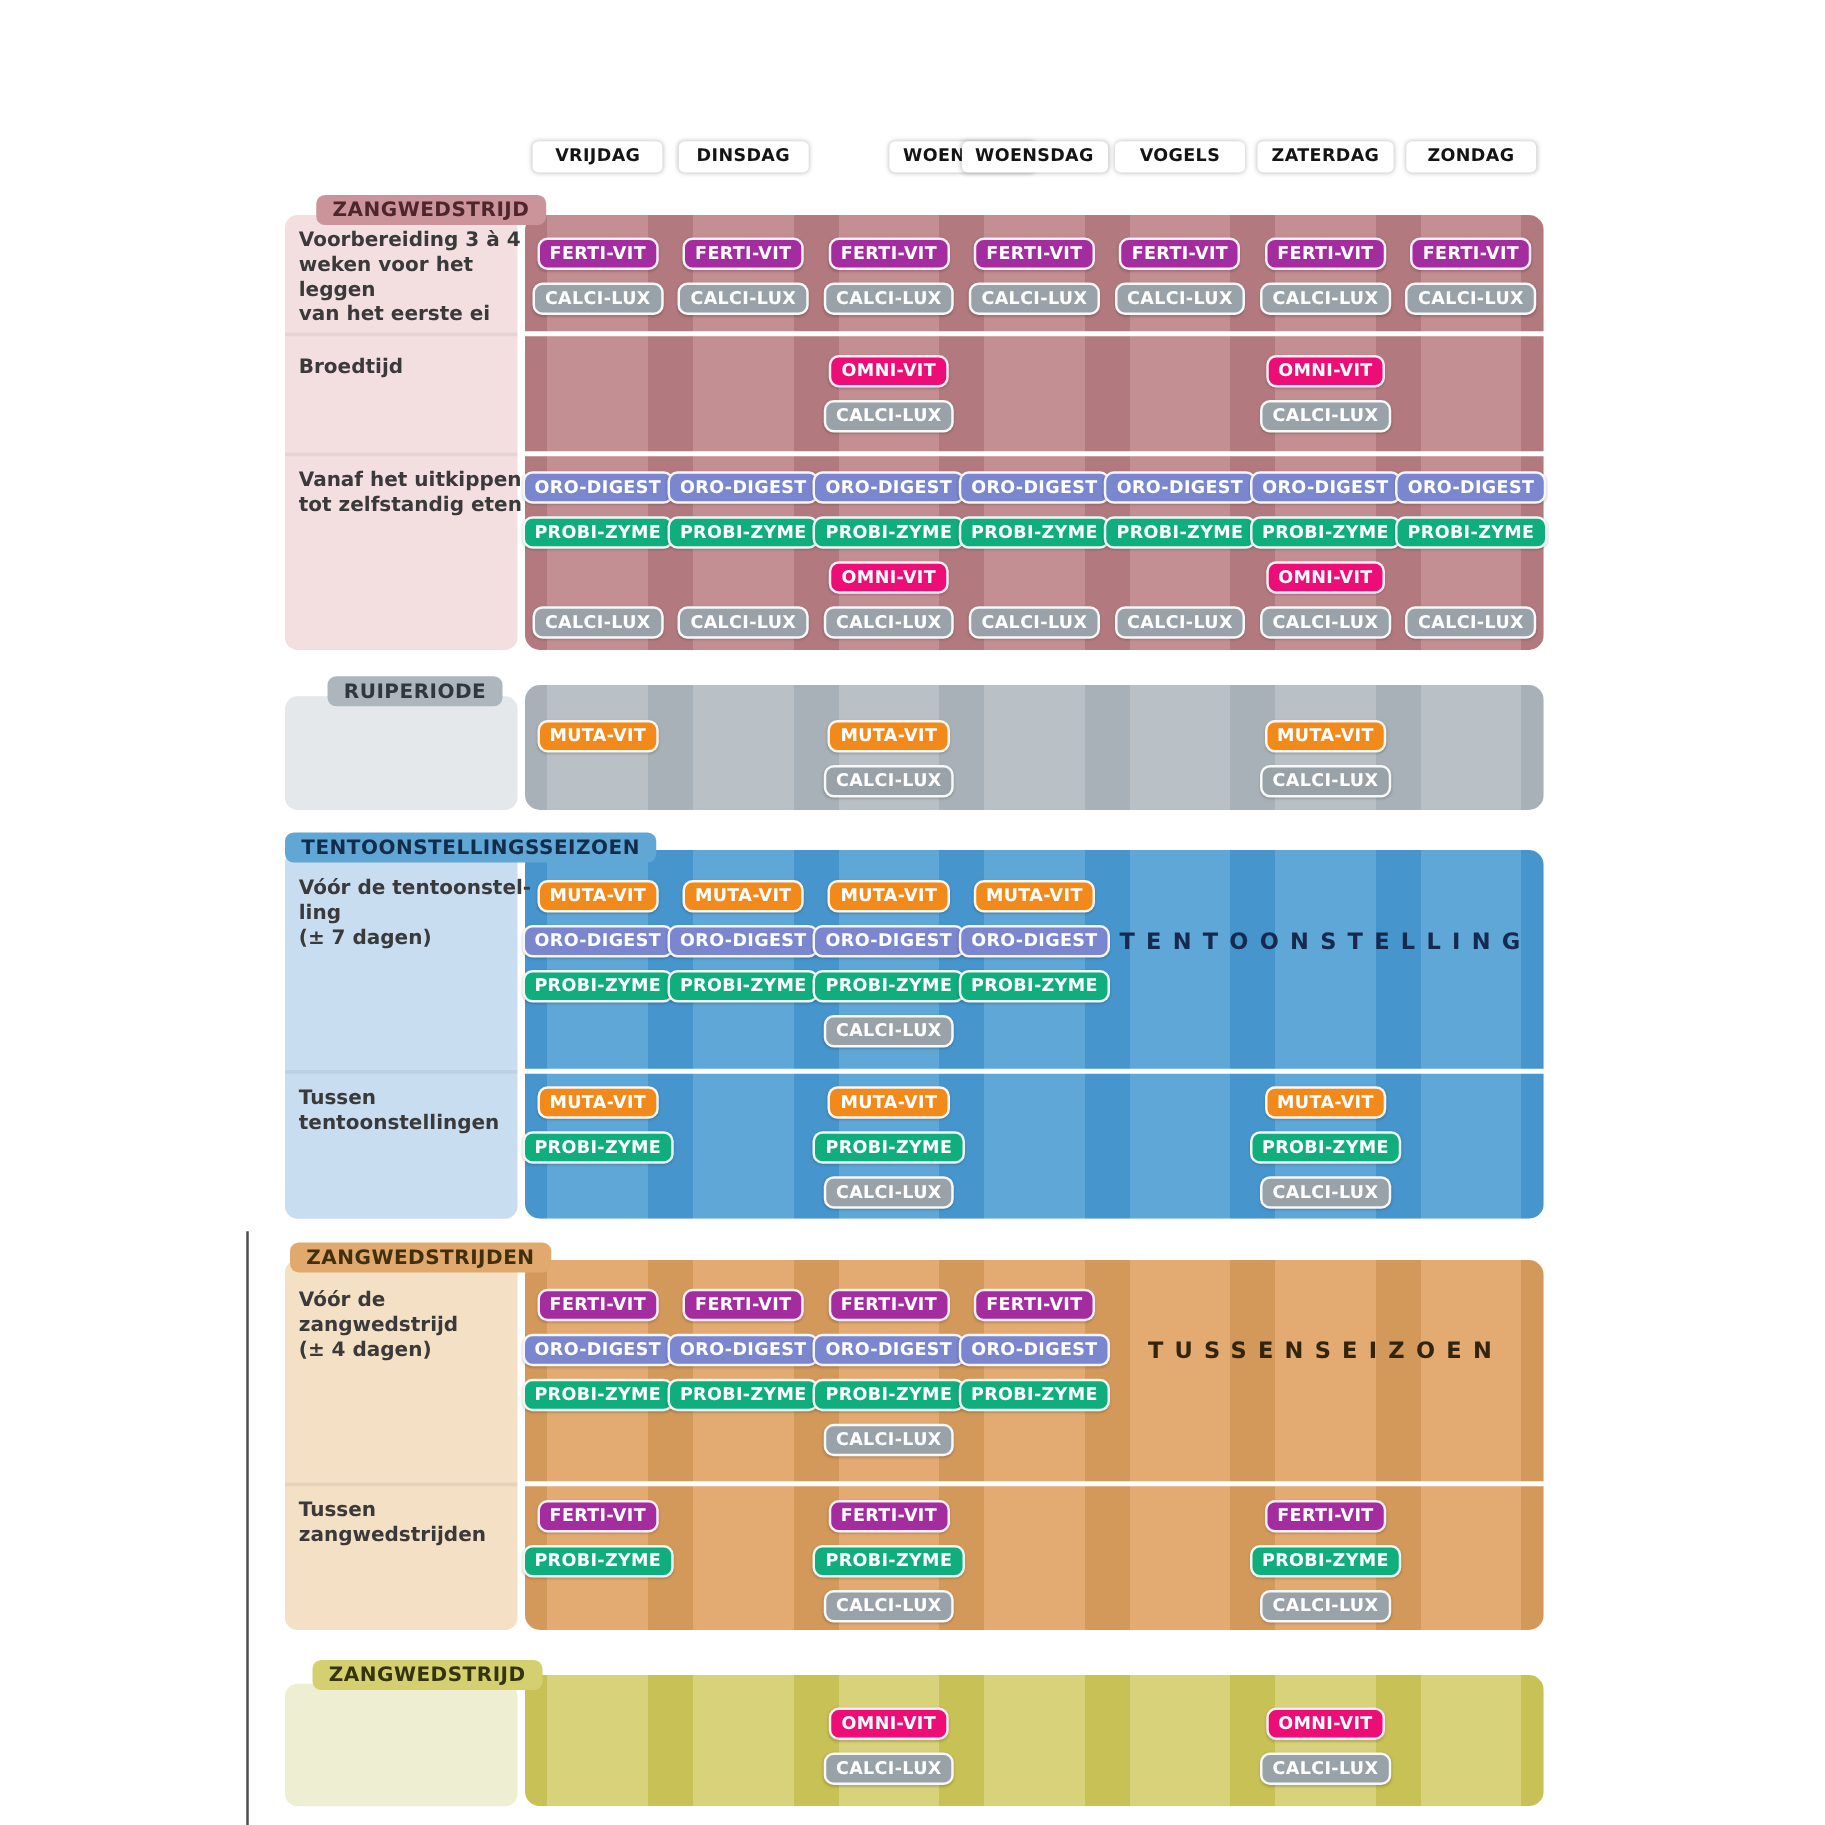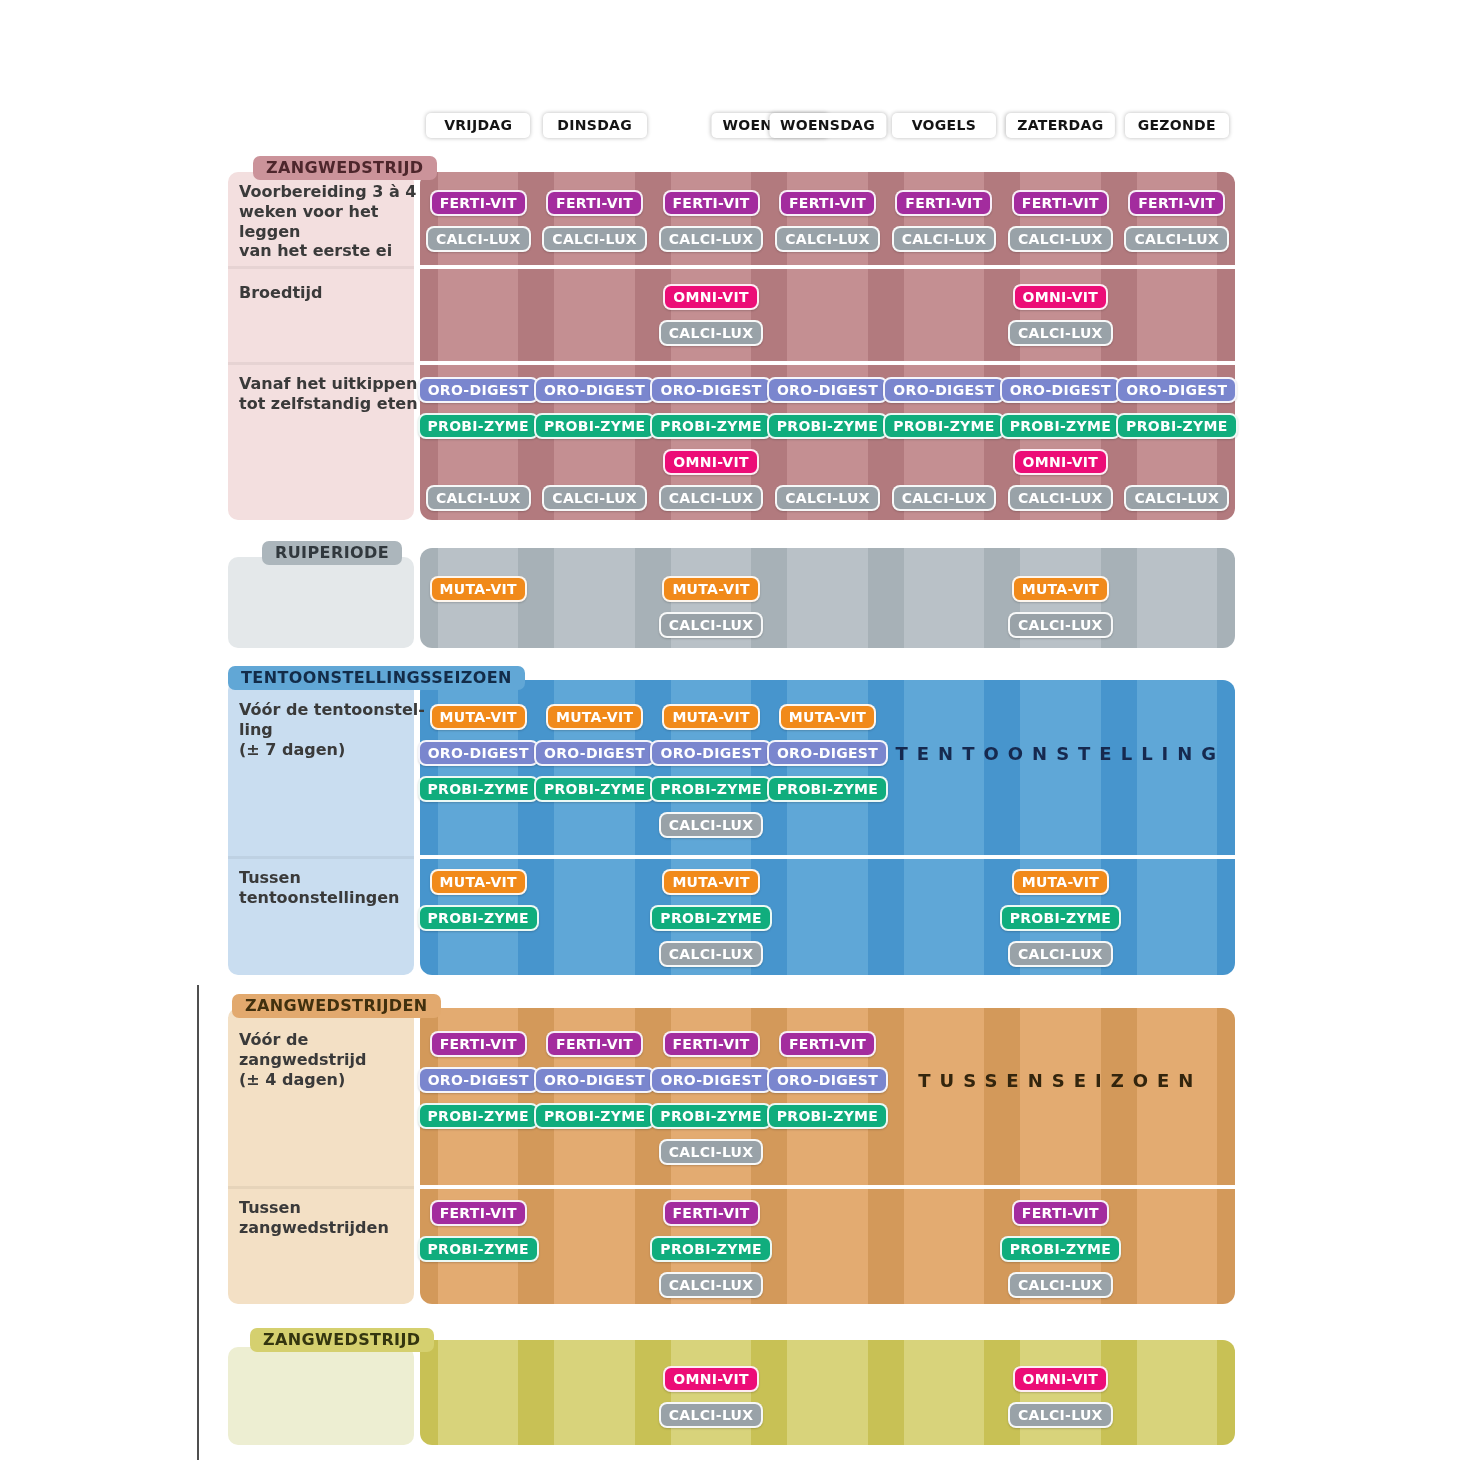--- a/index.html
+++ b/index.html
@@ -48,21 +48,21 @@
 <body>
 
 <div id="page">
   <div id="dynamic-root">
       <div class="day-tab" style="left: 478.215px;">VRIJDAG</div>
       <div class="day-tab" style="left: 594.645px;">DINSDAG</div>
       <div class="day-tab" style="left: 733px; margin-left: 37px;">WOENSDAG</div>
       <div class="day-tab" style="left: 827.505px;">WOENSDAG</div>
       <div class="day-tab" style="left: 943.935px;">VOGELS</div>
       <div class="day-tab" style="left: 1060.37px;">ZATERDAG</div>
-      <div class="day-tab" style="left: 1176.79px;">GEZONDE</div>
+      <div class="day-tab" style="left: 1176.79px;">ZONDAG</div>
       <div class="left-panel" style="top: 172px; height: 348px; background: rgb(243, 223, 223);">
         <div class="left-sep" style="top: 93.5px;"></div>
         <div class="left-sep" style="top: 189.5px;"></div>
       </div>
       <div class="grid-panel" style="top: 172px; height: 348px;">
         <div class="grid-row" style="top: 0px; height: 93px; background: repeating-linear-gradient(90deg, rgb(178, 122, 126) 0px, rgb(178, 122, 126) 18px, rgb(196, 143, 146) 18px, rgb(196, 143, 146) 98.43px, rgb(178, 122, 126) 98.43px, rgb(178, 122, 126) 116.43px);"></div>
         <div class="grid-row" style="top: 97px; height: 92px; background: repeating-linear-gradient(90deg, rgb(178, 122, 126) 0px, rgb(178, 122, 126) 18px, rgb(196, 143, 146) 18px, rgb(196, 143, 146) 98.43px, rgb(178, 122, 126) 98.43px, rgb(178, 122, 126) 116.43px);"></div>
         <div class="grid-row" style="top: 193px; height: 155px; background: repeating-linear-gradient(90deg, rgb(178, 122, 126) 0px, rgb(178, 122, 126) 18px, rgb(196, 143, 146) 18px, rgb(196, 143, 146) 98.43px, rgb(178, 122, 126) 98.43px, rgb(178, 122, 126) 116.43px);"></div>
       </div>
       <div class="row-label" style="top: 182px;">Voorbereiding 3 à 4

